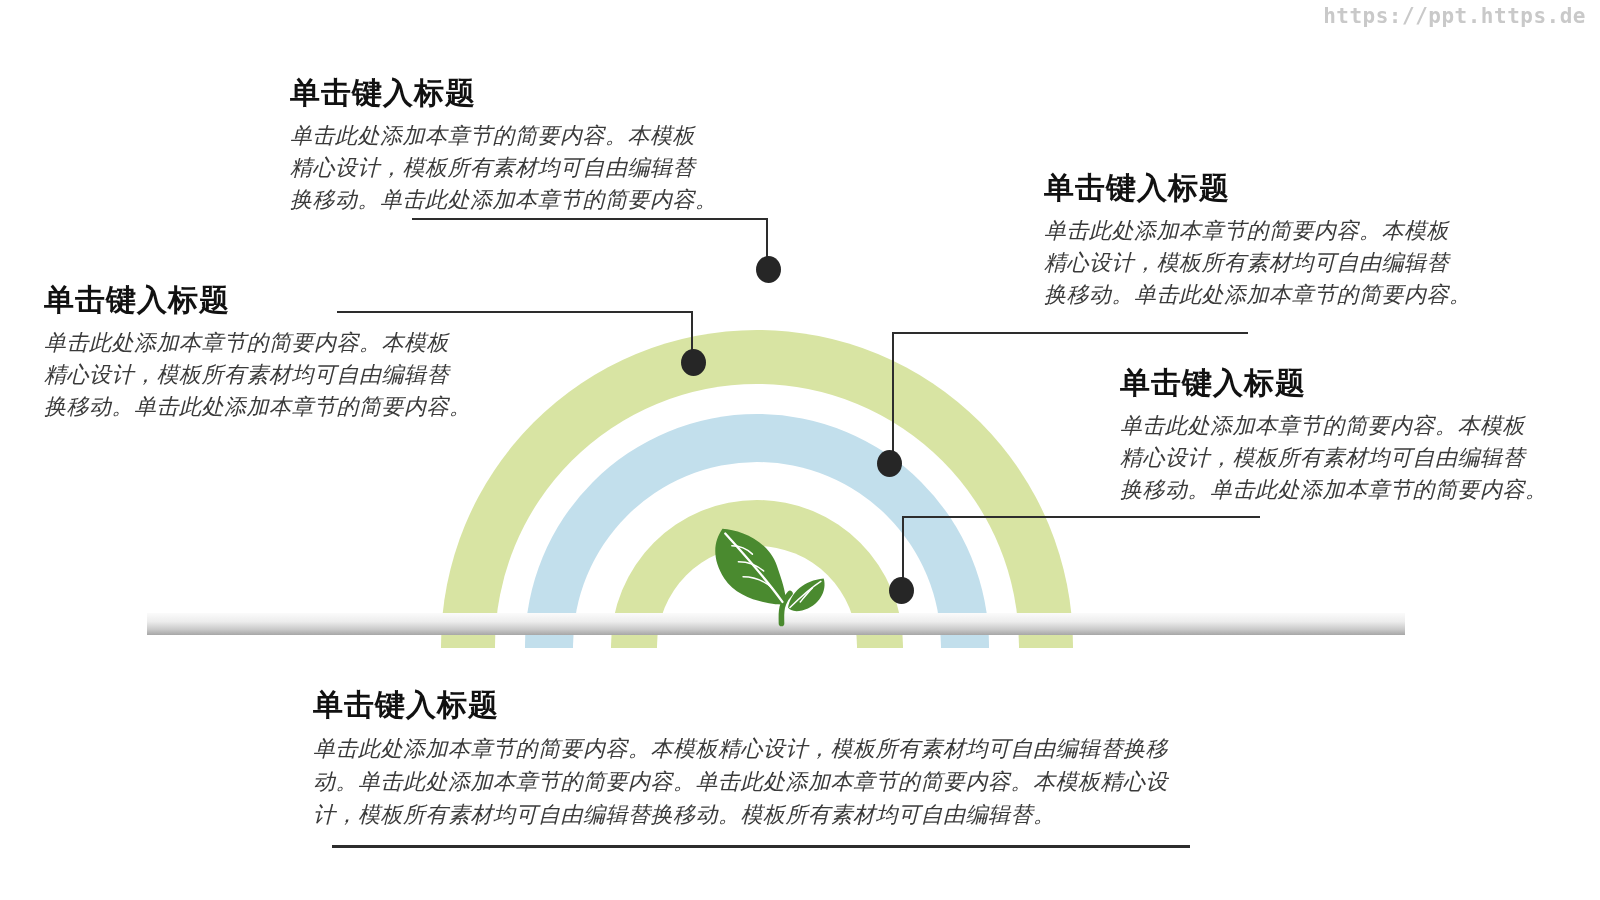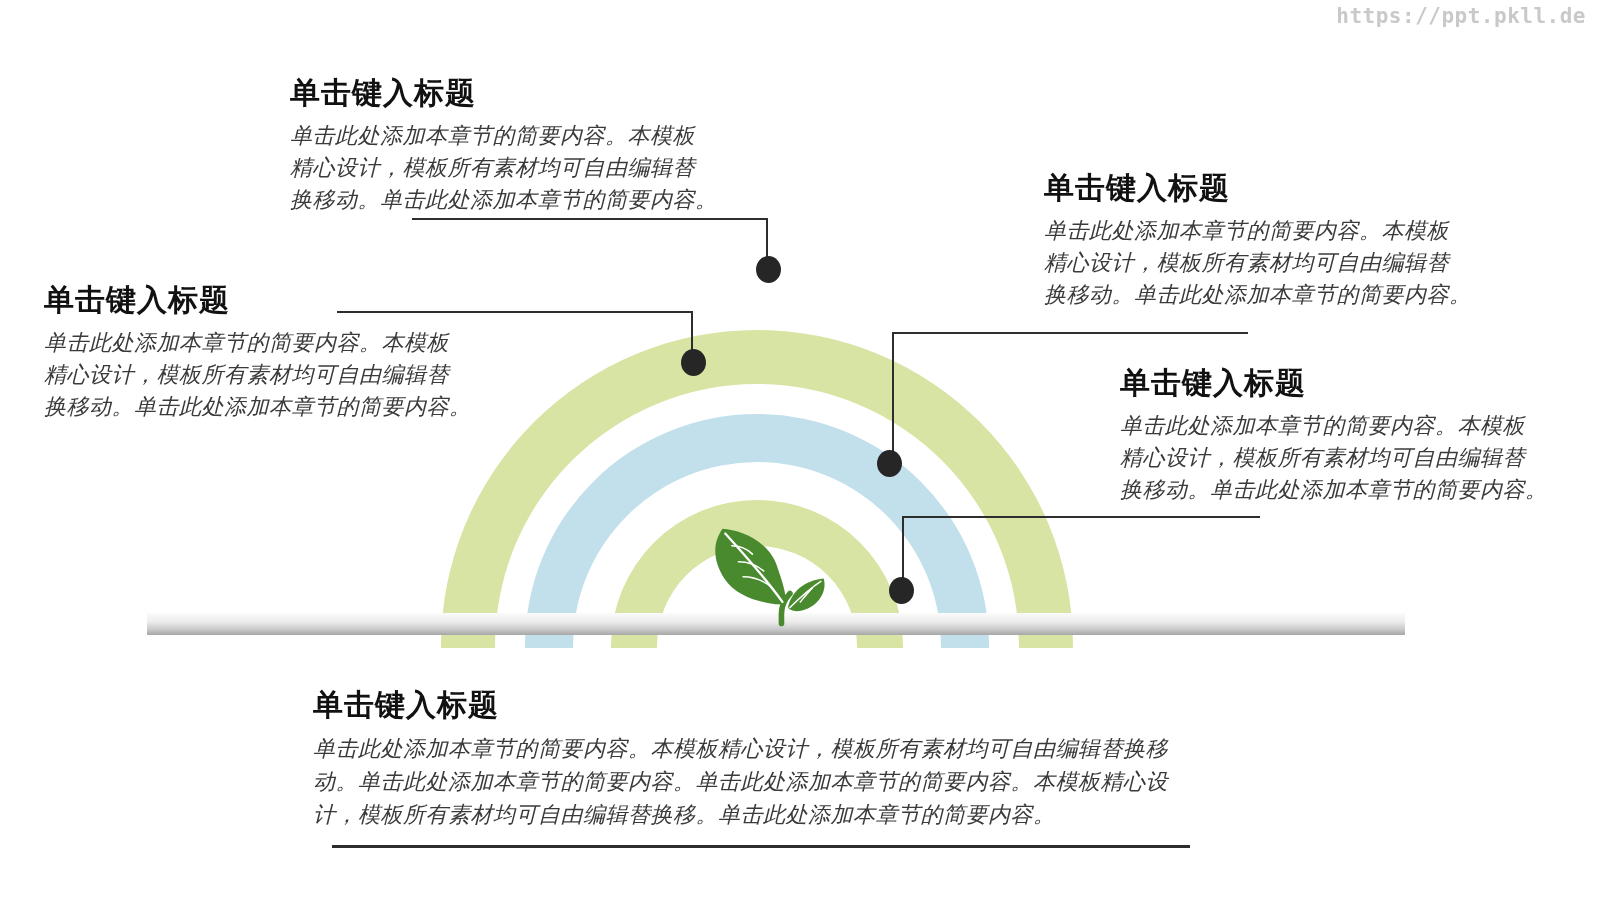--- a/index.html
+++ b/index.html
@@ -66,21 +66,21 @@
   .blk-right-top{left:1044px;top:169px;}
   .blk-right-mid{left:1120px;top:364px;}
   .blk-bottom{left:313px;top:686px;}
   .blk-bottom .bodyline{line-height:33px;}
 </style>
 </head>
 <body>
 
 <div id="slide">
 
-  <div class="watermark">https://ppt.pkll.de</div>
+  <div class="watermark">https://ppt.https.de</div>
 
   <div class="arcs-clip">
     <div class="ring g1"></div>
     <div class="ring w1"></div>
     <div class="ring b1"></div>
     <div class="ring w2"></div>
     <div class="ring g2"></div>
     <div class="ring w3"></div>
   </div>
 
@@ -150,17 +150,17 @@
       <div class="bodyline">精心设计，模板所有素材均可自由编辑替</div>
       <div class="bodyline">换移动。单击此处添加本章节的简要内容。</div>
     </div>
   </div>
 
   <div class="tblock blk-bottom">
     <div class="ttl">单击键入标题</div>
     <div class="body">
       <div class="bodyline">单击此处添加本章节的简要内容。本模板精心设计，模板所有素材均可自由编辑替换移</div>
       <div class="bodyline">动。单击此处添加本章节的简要内容。单击此处添加本章节的简要内容。本模板精心设</div>
-      <div class="bodyline">计，模板所有素材均可自由编辑替换移。单击此处添加本章节的简要内容。</div>
+      <div class="bodyline">计，模板所有素材均可自由编辑替换移动。模板所有素材均可自由编辑替。</div>
     </div>
   </div>
 
 </div>
 
 </body></html>

